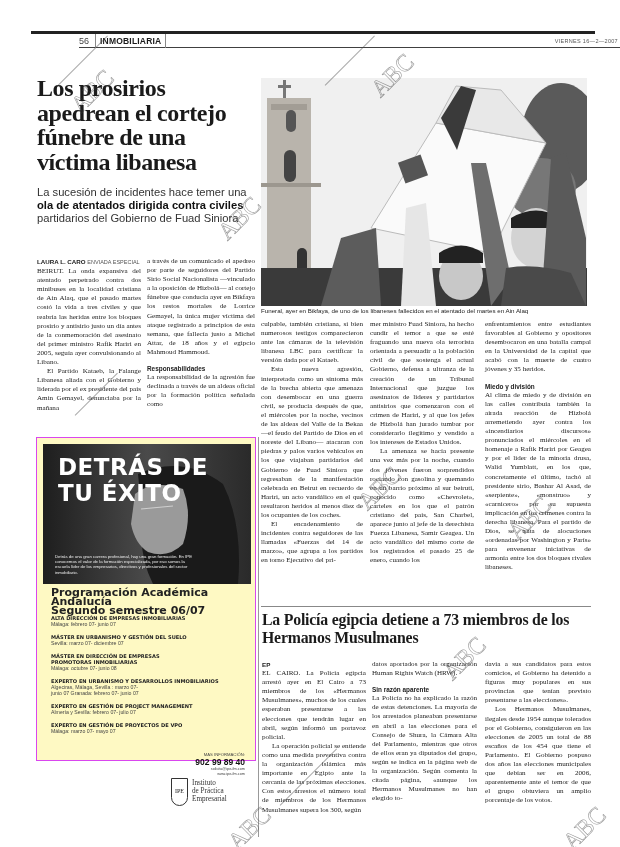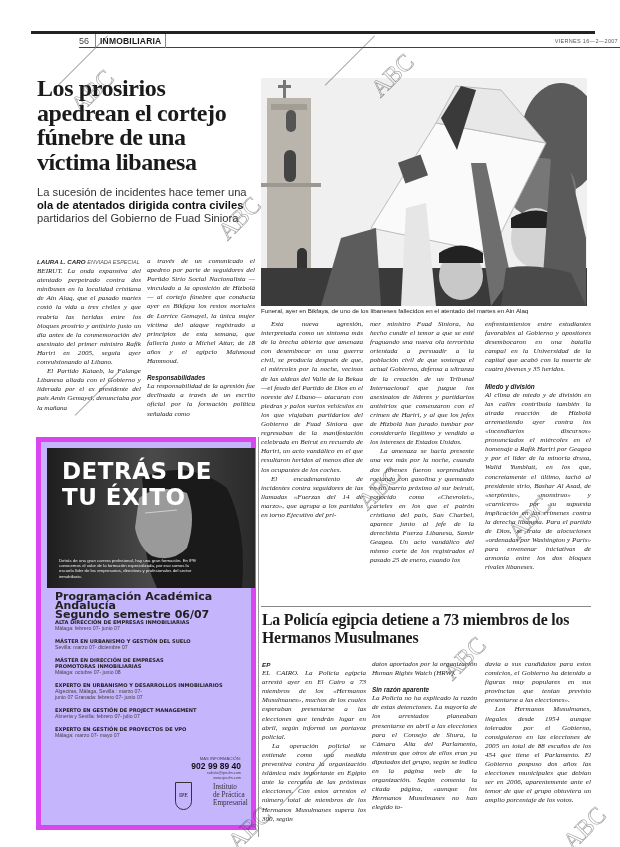--- a/index.html
+++ b/index.html
@@ -10,48 +10,48 @@
   .header { position: absolute; left: 31px; top: 34px; width: 564px; height: 14px; border-bottom: 1px solid #404040; display: flex; align-items: center; margin-left: 48px; }
   .pagenum { font-family: "Liberation Sans", sans-serif; font-size: 9px; color: #444; width: 16px; }
   .section { font-family: "Liberation Sans", sans-serif; font-weight: bold; font-size: 8.5px; letter-spacing: 0.2px; padding: 0 4px; border-left: 1px solid #888; border-right: 1px solid #888; height: 14px; line-height: 14px; }
   .date { margin-left: auto; font-family: "Liberation Sans", sans-serif; font-size: 5.5px; color: #555; letter-spacing: 0.3px; }
   .brand { font-family: "Liberation Serif", serif; font-weight: bold; font-size: 9px; margin-left: 6px; }
 
   .headline { position: absolute; left: 37px; top: 76px; width: 225px; font-family: "Liberation Serif", serif; font-size: 24px; line-height: 24.5px; letter-spacing: -0.4px; color: #1a1a1a; }
   .subhead { position: absolute; left: 37px; top: 186px; width: 225px; font-family: "Liberation Sans", sans-serif; font-size: 11.2px; line-height: 13px; color: #333; }
   .subhead b { color: #111; }
 
-  .col { position: absolute; font-family: "Liberation Serif", serif; font-size: 7.1px; line-height: 9.1px; text-align: justify; color: #222; font-style: italic; }
+  .col { position: absolute; font-family: "Liberation Serif", serif; font-size: 7.1px; line-height: 9.1px; text-align: justify; color: #222; }
   .col p { text-indent: 0; }
   .col p.ind { text-indent: 10px; }
   .byline { font-family: "Liberation Sans", sans-serif; font-weight: bold; font-size: 6.2px; }
   .byline-role { font-family: "Liberation Sans", sans-serif; font-size: 5.5px; color: #555; }
   .subtitle { font-family: "Liberation Sans", sans-serif; font-weight: bold; font-size: 6.4px; margin-top: 7px; }
 
   .photo { position: absolute; left: 261px; top: 78px; width: 326px; height: 228px; overflow: hidden; background: linear-gradient(180deg,#f4f4f4 0%,#ebebeb 40%,#bdbdbd 70%,#555 100%); }
   .caption { position: absolute; left: 261px; top: 307px; width: 330px; font-family: "Liberation Sans", sans-serif; font-size: 6.2px; color: #222; }
 
-  .ad { position: absolute; left: 36px; top: 437px; width: 220px; height: 393px; border: 5px solid #d946ef; background: #c4b5fd; }
+  .ad { position: absolute; left: 36px; top: 437px; width: 220px; height: 324px; border: 1px solid #d946ef; background: #fef9c3; }
   .ad-img { position: absolute; left: 6px; top: 6px; width: 208px; height: 140px; overflow: hidden; background: #2a2a2a; }
   .ad-title { position: absolute; left: 15px; top: 10px; font-family: "DejaVu Sans", sans-serif; font-weight: bold; font-size: 23px; line-height: 26px; color: #fff; letter-spacing: 0.5px; }
   .ad-intro { position: absolute; left: 12px; top: 110px; width: 140px; font-family: "Liberation Sans", sans-serif; font-size: 4.3px; line-height: 5.2px; color: #eee; }
   .ad-prog { position: absolute; left: 14px; top: 150px; font-family: "DejaVu Sans", sans-serif; font-weight: bold; font-size: 11px; line-height: 9px; color: #222; }
   .ad-list { position: absolute; left: 14px; top: 177px; width: 200px; }
   .ad-item { margin-bottom: 6.5px; }
   .ad-item .t { font-family: "DejaVu Sans", sans-serif; font-weight: bold; font-size: 5.1px; line-height: 6.2px; color: #222; }
   .ad-item .s { font-family: "Liberation Sans", sans-serif; font-size: 5.2px; line-height: 6.2px; color: #444; }
   .ad-info { position: absolute; right: 10px; top: 302px; text-align: right; font-family: "Liberation Sans", sans-serif; margin-top: 12px; }
   .ad-info .lbl { font-size: 4.2px; color: #444; }
   .ad-info .phone { font-weight: bold; font-size: 8.5px; color: #111; }
   .ad-info .web { font-size: 3.8px; color: #444; line-height: 4.6px; }
   .ad-catedra { position: absolute; left: 12px; top: 347px; font-family: "Liberation Serif", serif; font-weight: bold; font-size: 9px; line-height: 10px; color: #222; letter-spacing: 0.4px; }
   .ad-catedra small { display: block; font-family: "Liberation Sans", sans-serif; font-weight: normal; font-size: 3px; color: #666; letter-spacing: 0; }
   .ad-ipe { position: absolute; left: 134px; top: 340px; display: flex; align-items: center; }
   .ipe-shield { width: 17px; height: 28px; border: 1.5px solid #333; border-radius: 0 0 9px 9px; font-family: "Liberation Serif", serif; font-size: 6px; text-align: center; line-height: 24px; color: #222; }
-  .ipe-text { margin-left: 21px; font-family: "Liberation Serif", serif; font-size: 7.2px; line-height: 7.8px; color: #333; }
+  .ipe-text { margin-left: 4px; font-family: "Liberation Serif", serif; font-size: 7.2px; line-height: 7.8px; color: #333; }
 
   .rule { position: absolute; left: 261px; top: 606px; width: 330px; height: 1px; background: #888; }
   .vrule { position: absolute; left: 258px; top: 437px; width: 1px; height: 400px; background: #999; }
   .headline2 { position: absolute; left: 262px; top: 611px; width: 330px; font-family: "Liberation Serif", serif; font-size: 15.8px; line-height: 18px; color: #1a1a1a; letter-spacing: -0.2px; }
 
   .watermark { position: absolute; font-family: "Liberation Serif", serif; font-size: 24px; color: rgba(0,0,0,0.0); -webkit-text-stroke: 0.6px rgba(60,60,60,0.55); transform: rotate(-45deg); pointer-events: none; }
   .wm-line { position: absolute; height: 0.8px; background: rgba(70,70,70,0.45); transform-origin: left center; transform: rotate(-45deg); pointer-events: none; }
 </style>
 </head>
 <body>
@@ -76,21 +76,21 @@
     <span class="byline">LAURA L. CARO</span>
     <span class="byline-role">ENVIADA ESPECIAL</span>
   </p>
   <p>BEIRUT. La onda expansiva del atentado perpetrado contra dos minibuses en la localidad cristiana de Ain Alaq, que el pasado martes costó la vida a tres civiles y que reabría las heridas entre los bloques prosirio y antisirio justo un día antes de la conmemoración del asesinato del primer ministro Rafik Hariri en 2005, seguía ayer convulsionando al Líbano.</p>
   <p class="ind">El Partido Kataeb, la Falange Libanesa aliada con el Gobierno y liderada por el ex presidente del país Amin Gemayel, denunciaba por la mañana</p>
 </div>
 
 <div class="col" style="left:147px; top:257px; width:108px;">
   <p>a través de un comunicado el apedreo por parte de seguidores del Partido Sirio Social Nacionalista —vinculado a la oposición de Hizbolá— al cortejo fúnebre que conducía ayer en Bikfaya los restos mortales de Lorrice Gemayel, la única mujer víctima del ataque registrado a principios de esta semana, que fallecía justo a Michel Attar, de 18 años y el egipcio Mahmoud Hammoud.</p>
   <p class="subtitle">Responsabilidades</p>
-  <p>La responsabilidad de la agresión fue declinada a través de un escrito oficial por la formación política señalada como</p>
+  <p>La responsabilidad de la agresión fue declinada a través de un aldeas oficial por la formación política señalada como</p>
 </div>
 
 <div class="photo">
   <svg width="326" height="228" viewBox="0 0 326 228">
     <rect x="0" y="0" width="326" height="228" fill="#f0f0f0"></rect>
 
     <rect x="6" y="20" width="44" height="200" fill="#b9b4ac"></rect>
     <rect x="10" y="26" width="36" height="6" fill="#a29d95"></rect>
     <rect x="22" y="2" width="3" height="18" fill="#777"></rect>
     <rect x="17" y="7" width="13" height="3" fill="#777"></rect>
@@ -115,20 +115,21 @@
     <ellipse cx="275" cy="160" rx="25" ry="30" fill="#d3d3d3"></ellipse>
     <path d="M250 140 Q275 125 300 140 L300 150 L250 150 Z" fill="#222"></path>
     <path d="M210 85 L225 85 L250 200 L230 228 Z" fill="#6e6e6e"></path>
     <path d="M290 80 L305 75 L325 160 L325 228 L280 228 Z" fill="#5a5a5a"></path>
     <path d="M245 190 Q275 185 310 195 L325 228 L240 228 Z" fill="#4a4a4a"></path>
   </svg>
 </div>
 <div class="caption">Funeral, ayer en Bikfaya, de uno de los libaneses fallecidos en el atentado del martes en Ain Alaq</div>
 
 <div class="col" style="left:261px; top:320px; width:102px;">
+  <p>culpable, también cristiana, si bien numerosos testigos comparecieron ante las cámaras de la televisión libanesa LBC para certificar la versión dada por el Kataeb.</p>
   <p class="ind">Esta nueva agresión, interpretada como un síntoma más de la brecha abierta que amenaza con desembocar en una guerra civil, se producía después de que, el miércoles por la noche, vecinos de las aldeas del Valle de la Bekaa —el feudo del Partido de Dios en el noreste del Líbano— atacaran con piedras y palos varios vehículos en los que viajaban partidarios del Gobierno de Fuad Siniora que regresaban de la manifestación celebrada en Beirut en recuerdo de Hariri, un acto vandálico en el que resultaron heridos al menos diez de los ocupantes de los coches.</p>
   <p class="ind">El encadenamiento de incidentes contra seguidores de las llamadas «Fuerzas del 14 de marzo», que agrupa a los partidos en torno Ejecutivo del pri-</p>
 </div>
 
 <div class="col" style="left:370px; top:320px; width:104px;">
   <p>mer ministro Fuad Siniora, ha hecho cundir el temor a que se esté fraguando una nueva ola terrorista orientada a persuadir a la población civil de que sostenga el actual Gobierno, defensa a ultranza de la creación de un Tribunal Internacional que juzgue los asesinatos de líderes y partidarios antisirios que comenzaron con el crimen de Hariri, y al que los jefes de Hizbolá han jurado tumbar por considerarlo ilegítimo y vendido a los intereses de Estados Unidos.</p>
   <p class="ind">La amenaza se hacía presente una vez más por la noche, cuando dos jóvenes fueron sorprendidos rociando con gasolina y quemando en un barrio próximo al sur beirutí, conocido como «Chevrolet», carteles en los que el patrón cristiano del país, San Charbel, aparece junto al jefe de la derechista Fuerza Libanesa, Samir Geagea. Un acto vandálico del mismo corte de los registrados el pasado 25 de enero, cuando los</p>
 </div>
 
 <div class="col" style="left:485px; top:320px; width:106px;">

